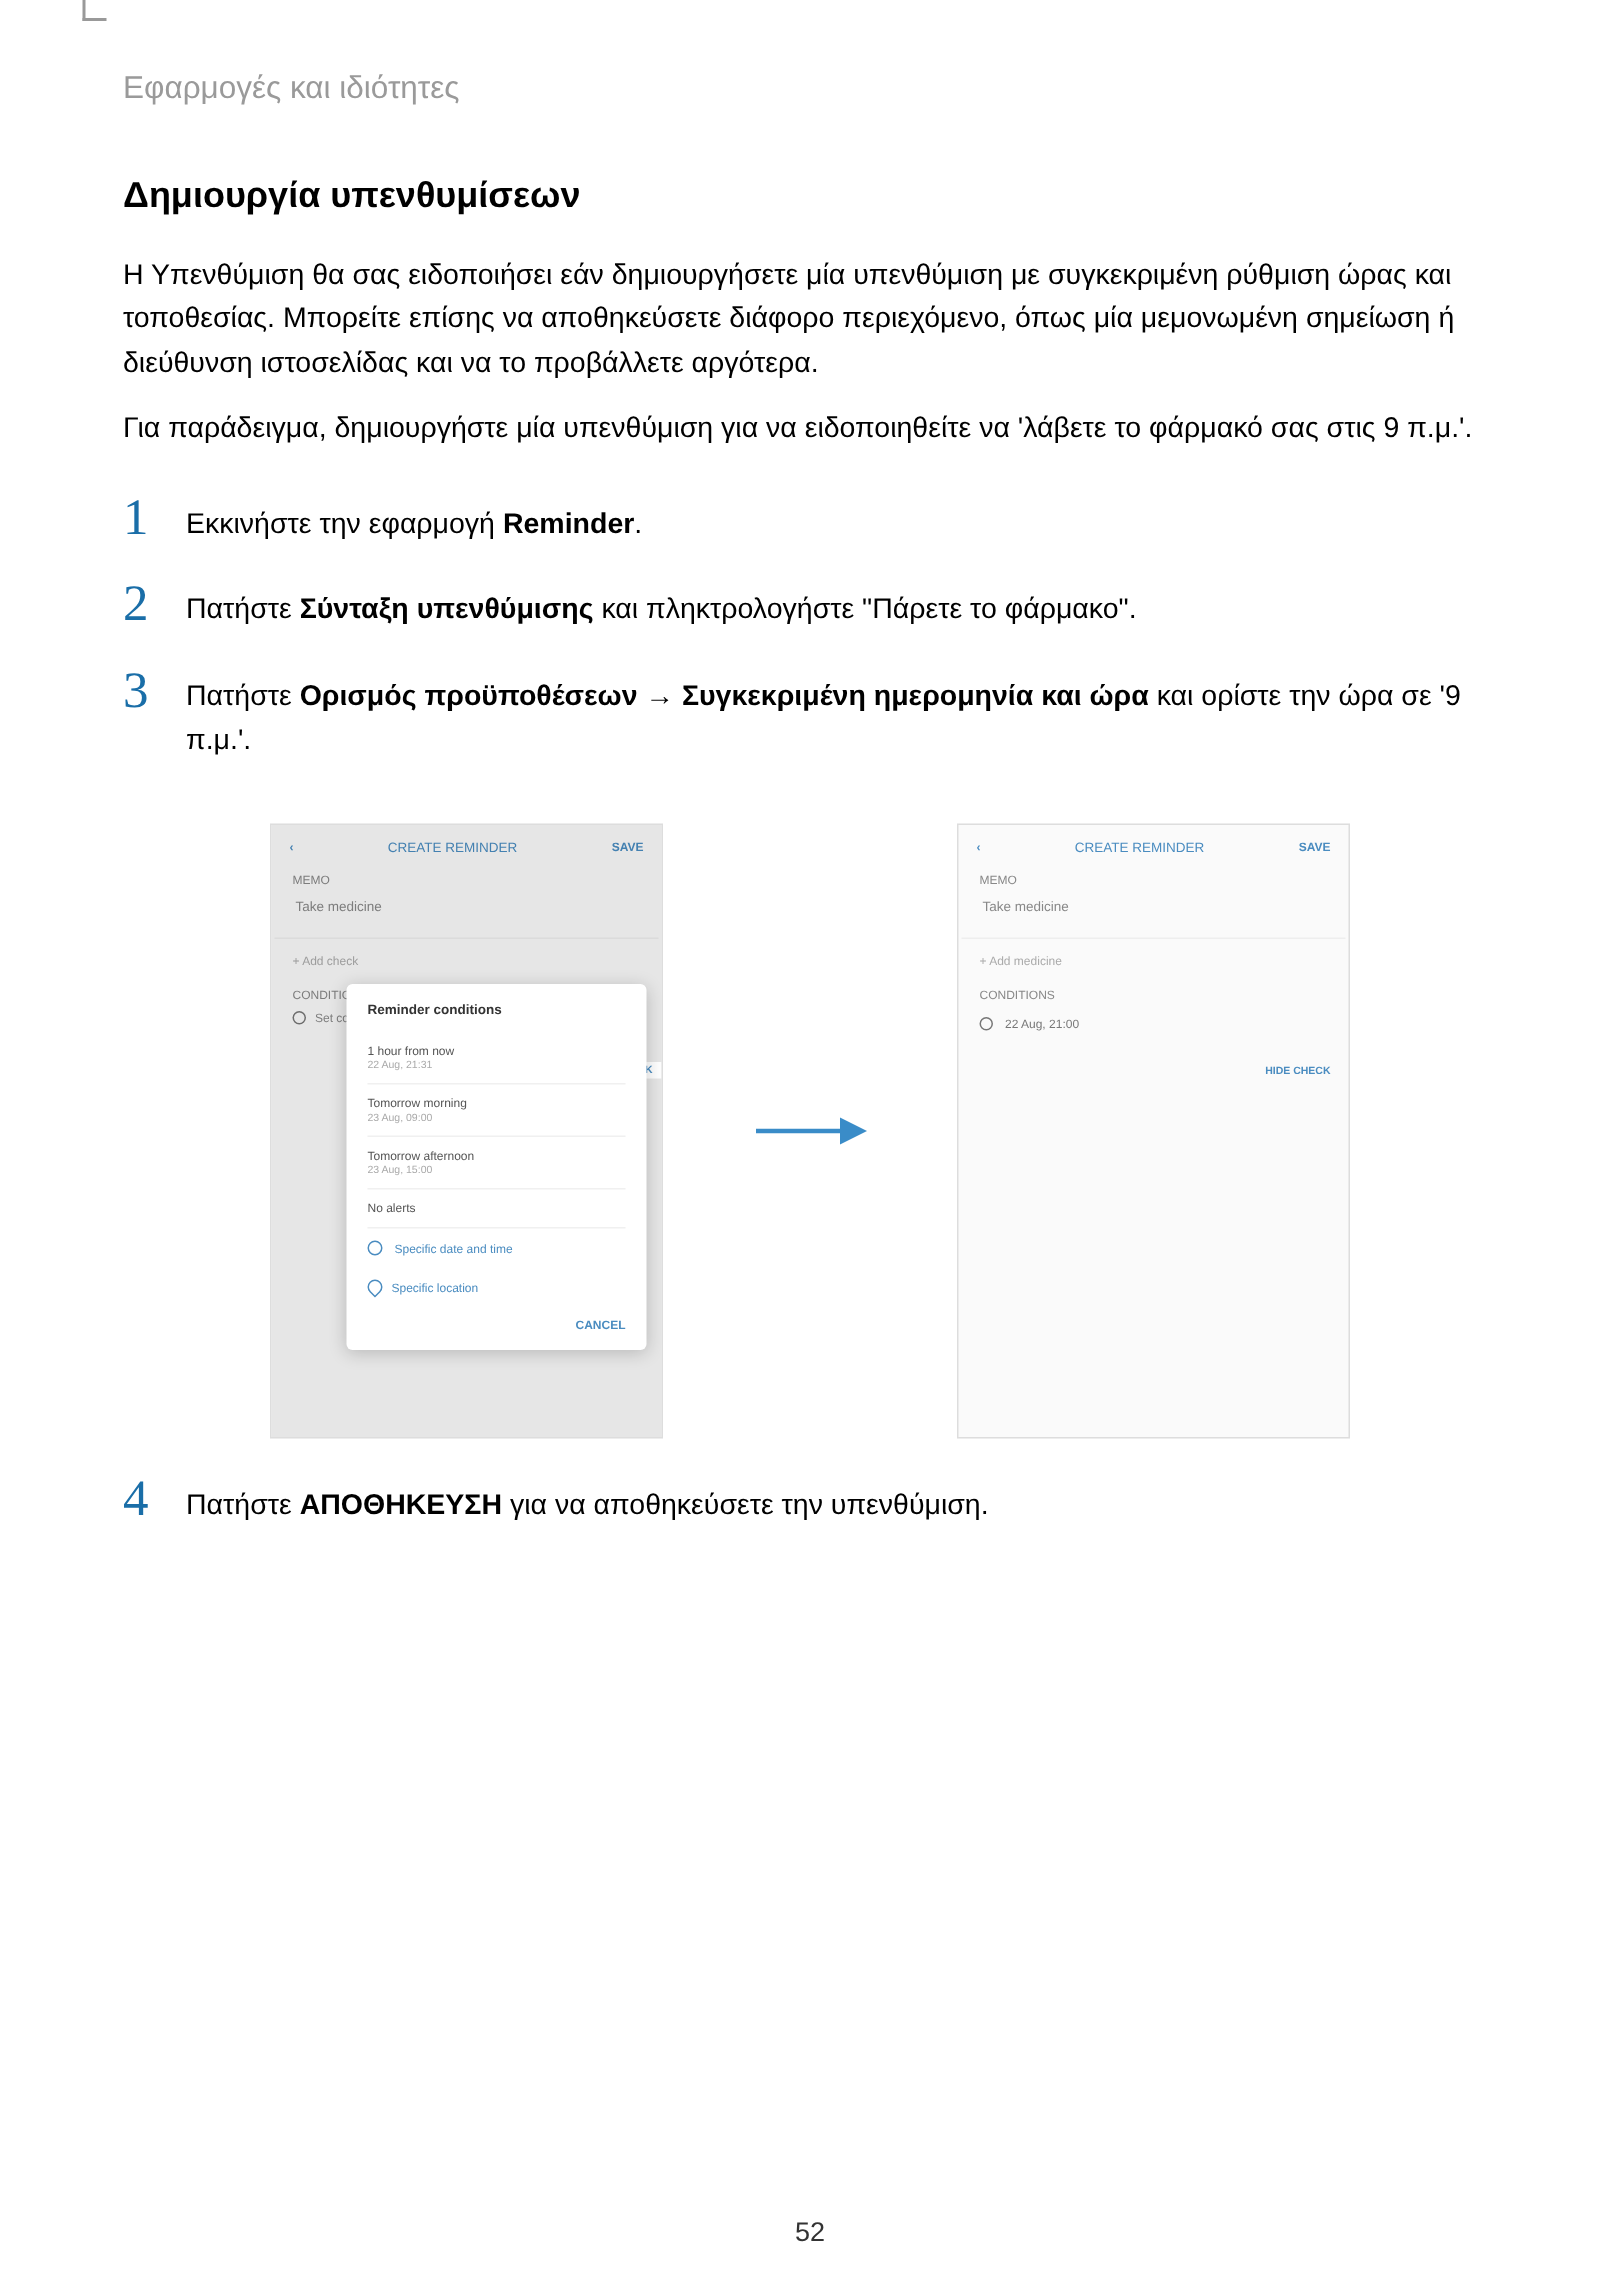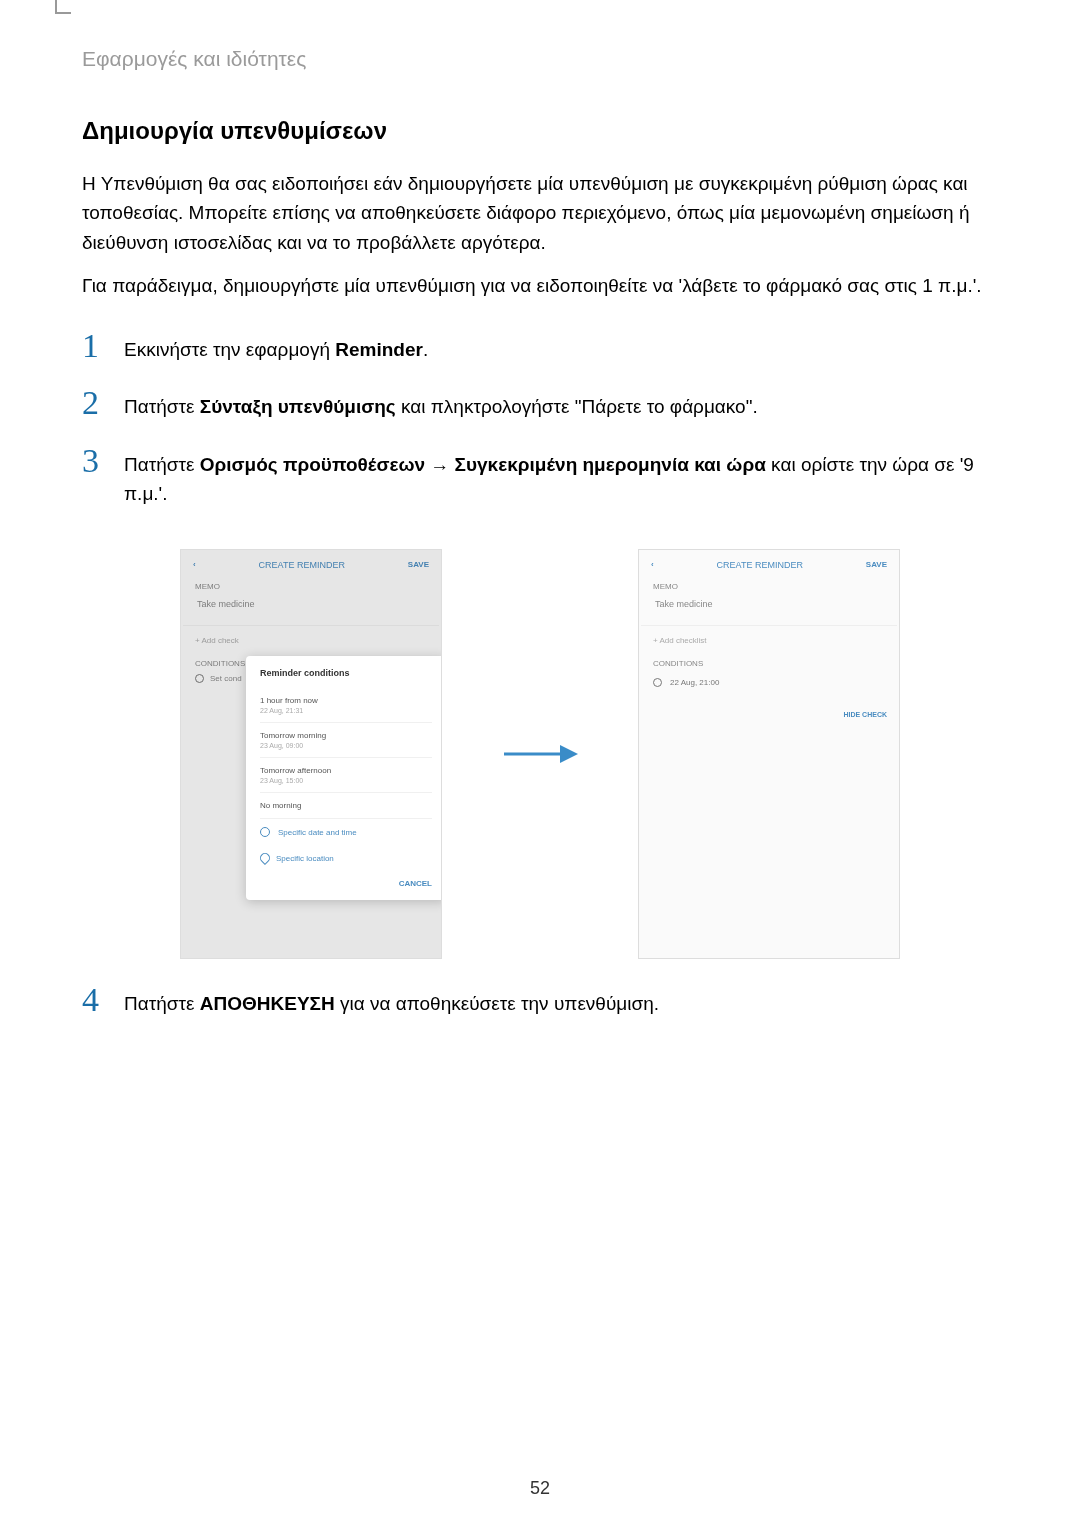--- a/index.html
+++ b/index.html
@@ -132,21 +132,21 @@
       right: 0;
       top: 158px;
       color: #4a8cc0;
       font-size: 7px;
       font-weight: bold;
       background: #fff;
       padding: 2px 6px;
     }
     .popup {
       position: absolute;
-      left: 65px;
+      left: 50px;
       top: 106px;
       width: 200px;
       background: #fff;
       border-radius: 4px;
       box-shadow: 0 2px 12px rgba(0,0,0,0.2);
       padding: 12px 14px;
     }
     .popup-title {
       font-weight: bold;
       font-size: 9px;
@@ -236,21 +236,21 @@
 
 <div class="tab-border"></div>
 <div class="tab-border-h"></div>
 
 <div class="page">
   <div class="section-header">Εφαρμογές και ιδιότητες</div>
 
   <h2 class="h2">Δημιουργία υπενθυμίσεων</h2>
 
   <p class="para">Η Υπενθύμιση θα σας ειδοποιήσει εάν δημιουργήσετε μία υπενθύμιση με συγκεκριμένη ρύθμιση ώρας και τοποθεσίας. Μπορείτε επίσης να αποθηκεύσετε διάφορο περιεχόμενο, όπως μία μεμονωμένη σημείωση ή διεύθυνση ιστοσελίδας και να το προβάλλετε αργότερα.</p>
-  <p class="para">Για παράδειγμα, δημιουργήστε μία υπενθύμιση για να ειδοποιηθείτε να 'λάβετε το φάρμακό σας στις 1 π.μ.'.</p>
+  <p class="para">Για παράδειγμα, δημιουργήστε μία υπενθύμιση για να ειδοποιηθείτε να 'λάβετε το φάρμακό σας στις 9 π.μ.'.</p>
 
   <ul class="steps">
 
     <li class="step">
       <span class="step-num">1</span>
       <span class="step-text">
         <span>Εκκινήστε την εφαρμογή </span><span class="bold">Reminder</span><span>.</span>
       </span>
     </li>
 
@@ -299,21 +299,21 @@
         </div>
         <div class="popup-item">
           <div class="popup-item-title">Tomorrow morning</div>
           <div class="popup-item-sub">23 Aug, 09:00</div>
         </div>
         <div class="popup-item">
           <div class="popup-item-title">Tomorrow afternoon</div>
           <div class="popup-item-sub">23 Aug, 15:00</div>
         </div>
         <div class="popup-item">
-          <div class="popup-item-title">No morning</div>
+          <div class="popup-item-title">No alerts</div>
         </div>
         <div class="popup-link">
           <span class="circle-icon"></span>
           <span>Specific date and time</span>
         </div>
         <div class="popup-link">
           <span class="pin-icon"></span>
           <span>Specific location</span>
         </div>
         <div class="popup-cancel">CANCEL</div>
@@ -326,21 +326,21 @@
     </svg>
 
     <div class="phone">
       <div class="phone-header">
         <span class="phone-back">‹</span>
         <span class="phone-header-title">CREATE REMINDER</span>
         <span class="phone-save">SAVE</span>
       </div>
       <div class="phone-memo">MEMO</div>
       <div class="phone-input">Take medicine</div>
-      <div class="phone-addchk">+ Add checklist</div>
+      <div class="phone-addchk">+ Add medicine</div>
       <div class="cond-label">CONDITIONS</div>
       <div class="datetime-row">
         <span class="clock-mini"></span>
         <span>22 Aug, 21:00</span>
       </div>
       <div class="hide-right">HIDE CHECK</div>
     </div>
 
   </div>
 

